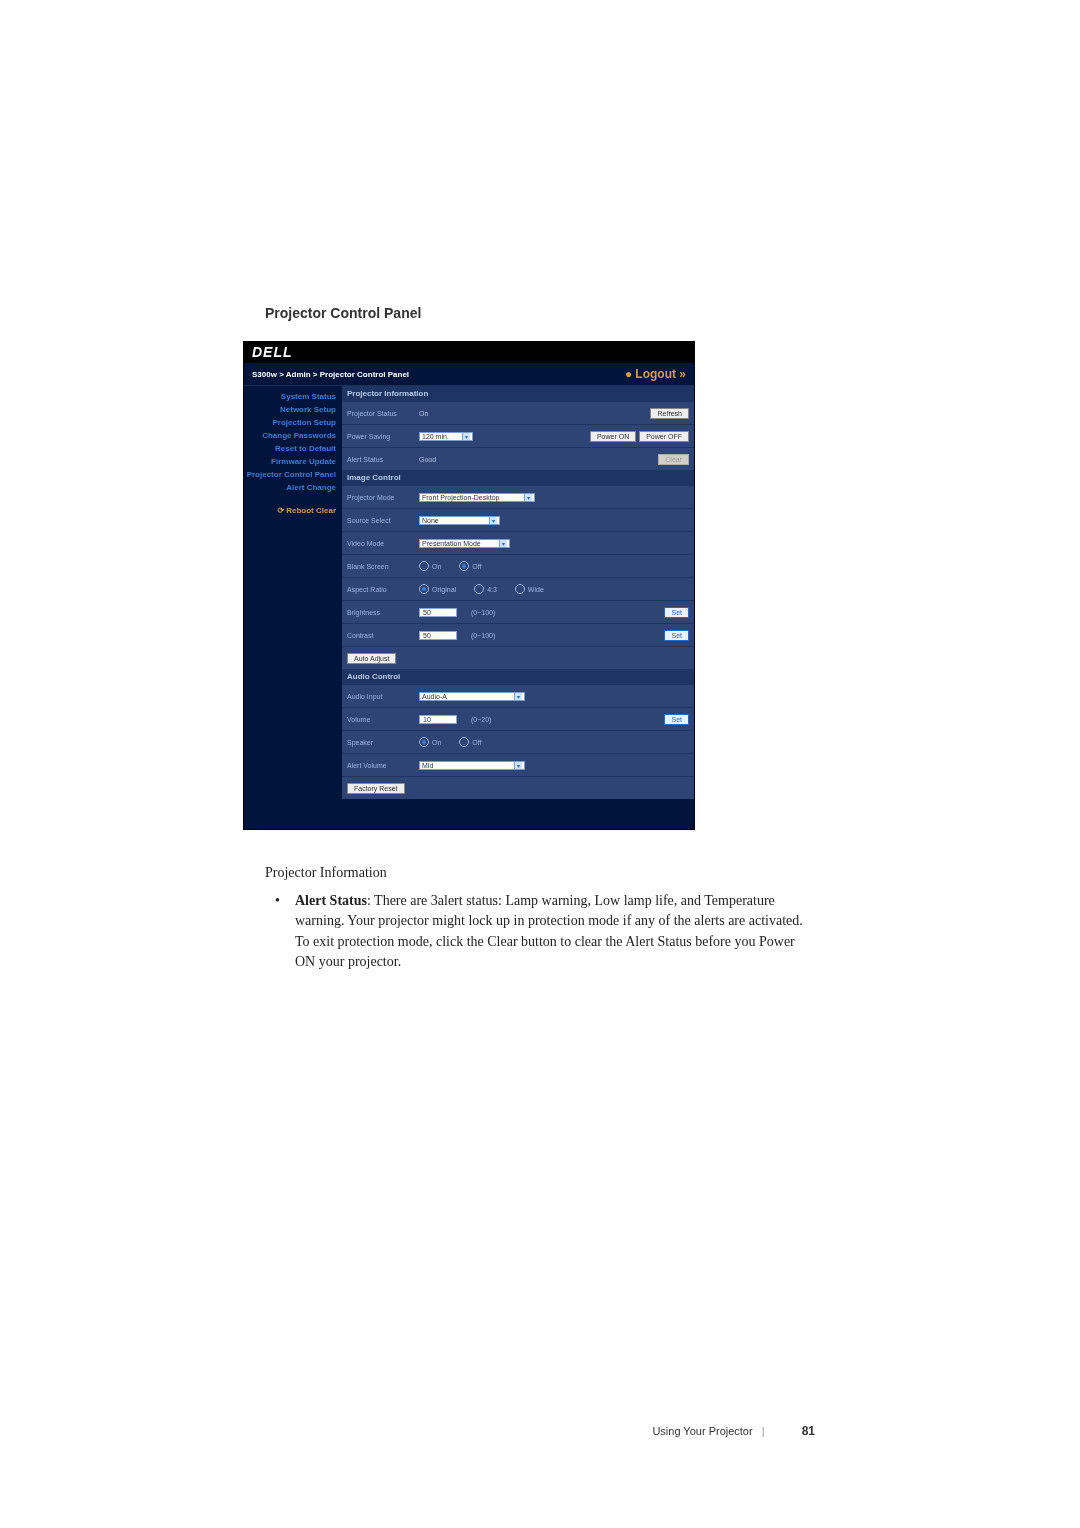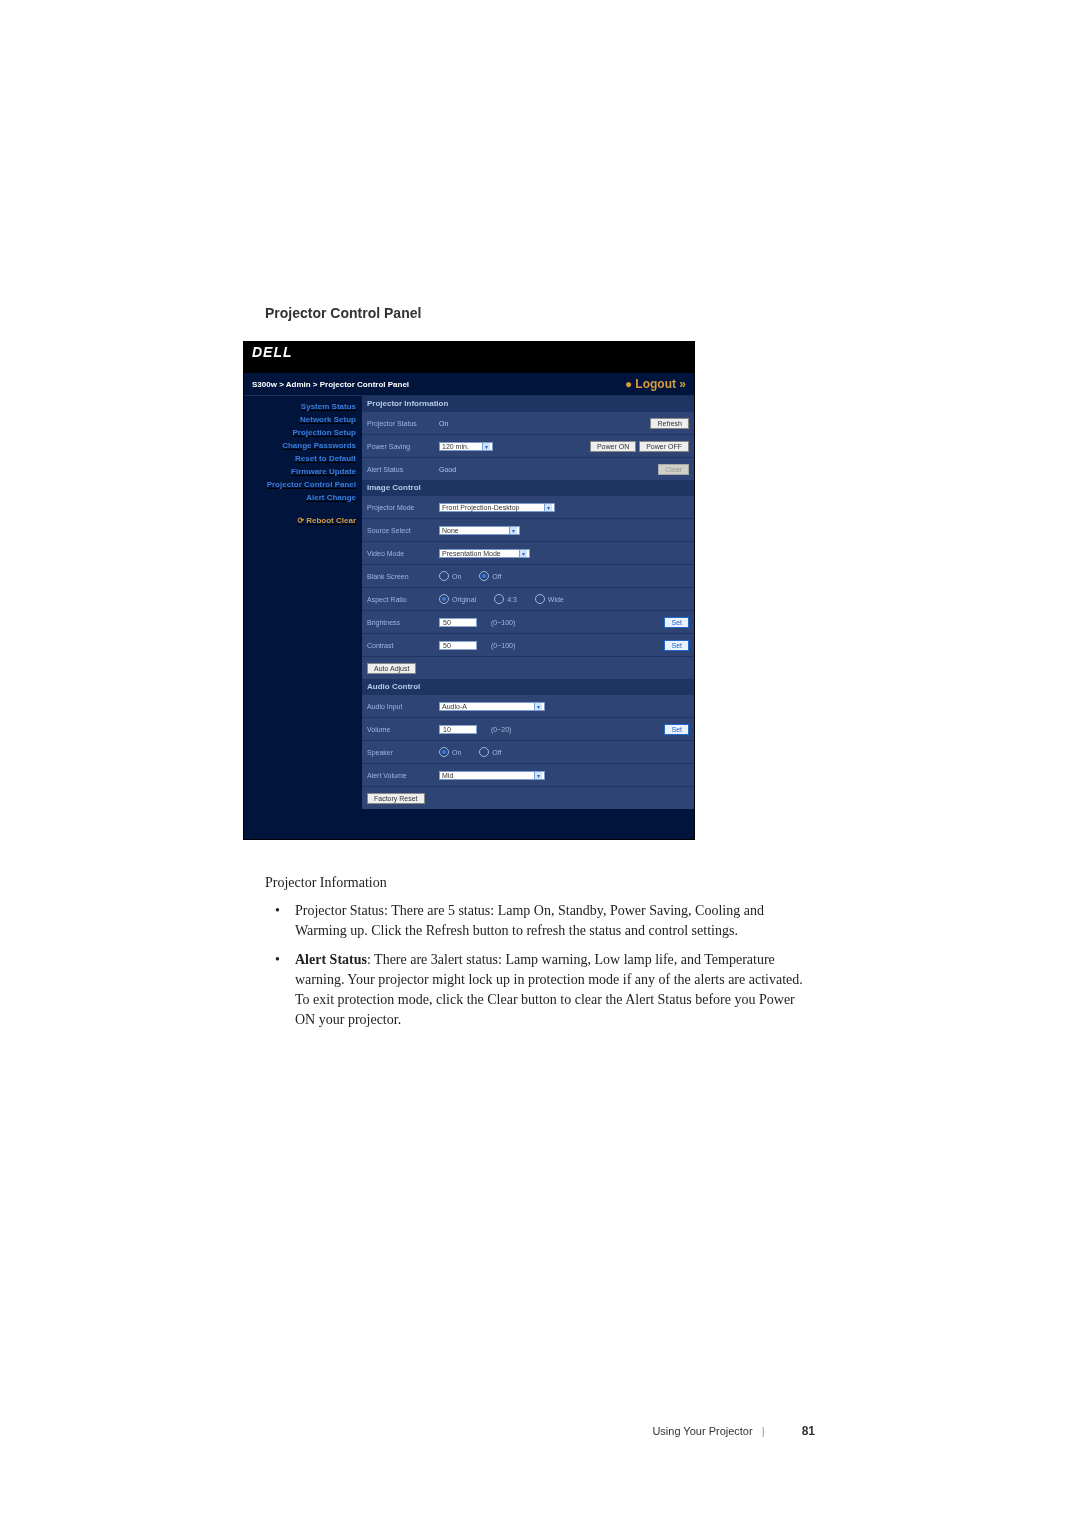--- a/index.html
+++ b/index.html
@@ -29,21 +29,21 @@
     margin-bottom: 20px;
   }
   .panel {
     background: #01143c;
     width: 450px;
     border: 1px solid #000;
     margin-left: -22px;
   }
   .panel-header {
     background: #000;
-    height: 31px;
+    height: 21px;
     position: relative;
   }
   .dell-logo {
     position: absolute;
     left: 8px;
     top: 2px;
     color: #fff;
     font-weight: bold;
     font-size: 14px;
     font-style: italic;
@@ -70,24 +70,23 @@
   }
   .logout::before {
     content: "●";
     color: #d89b3e;
     margin-right: 3px;
   }
   .panel-body {
     display: flex;
   }
   .sidebar {
-    width: 118px;
+    width: 98px;
     background: #01143c;
     padding-top: 4px;
-    text-decoration: underline;
   }
   .sidebar-item {
     color: #3b7dd8;
     font-size: 8px;
     font-weight: bold;
     text-align: right;
     padding: 2px 6px 2px 0;
   }
   .sidebar-item.reboot {
     color: #d89b3e;
@@ -427,21 +426,20 @@
             <span class="wbtn">Factory Reset</span>
           </div>
         </div>
       </div>
       <div class="panel-footer"></div>
     </div>
 
     <div class="body-text">
       <div class="sub-heading">Projector Information</div>
       <ul class="bullets">
-        <li>Projector Status: There are 5 status: Lamp On, Standby, Power Saving, Cooling and Warming up. Click the Refresh button to refresh the status and control settings.</li>
         <li><span class="bold">Alert Status</span><span>: There are 3alert status: Lamp warning, Low lamp life, and Temperature warning. Your projector might lock up in protection mode if any of the alerts are activated. To exit protection mode, click the Clear button to clear the Alert Status before you Power ON your projector.</span></li>
       </ul>
     </div>
   </div>
 
   <div class="footer">
     <span>Using Your Projector</span>
     <span class="divider">|</span>
     <span class="page-num">81</span>
   </div>

